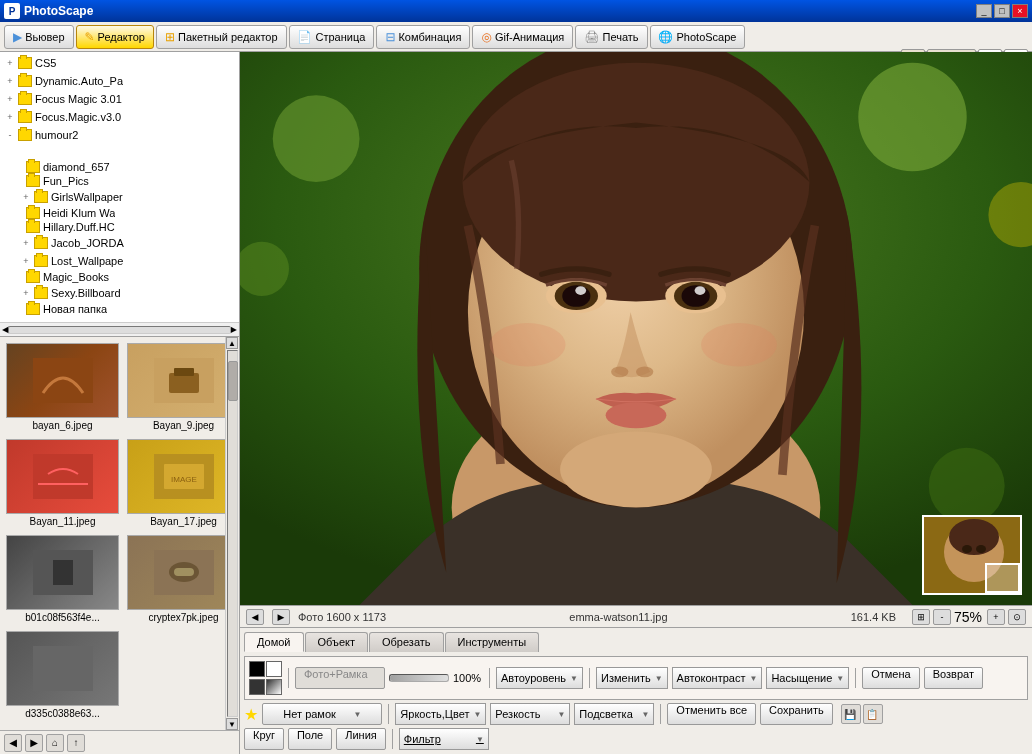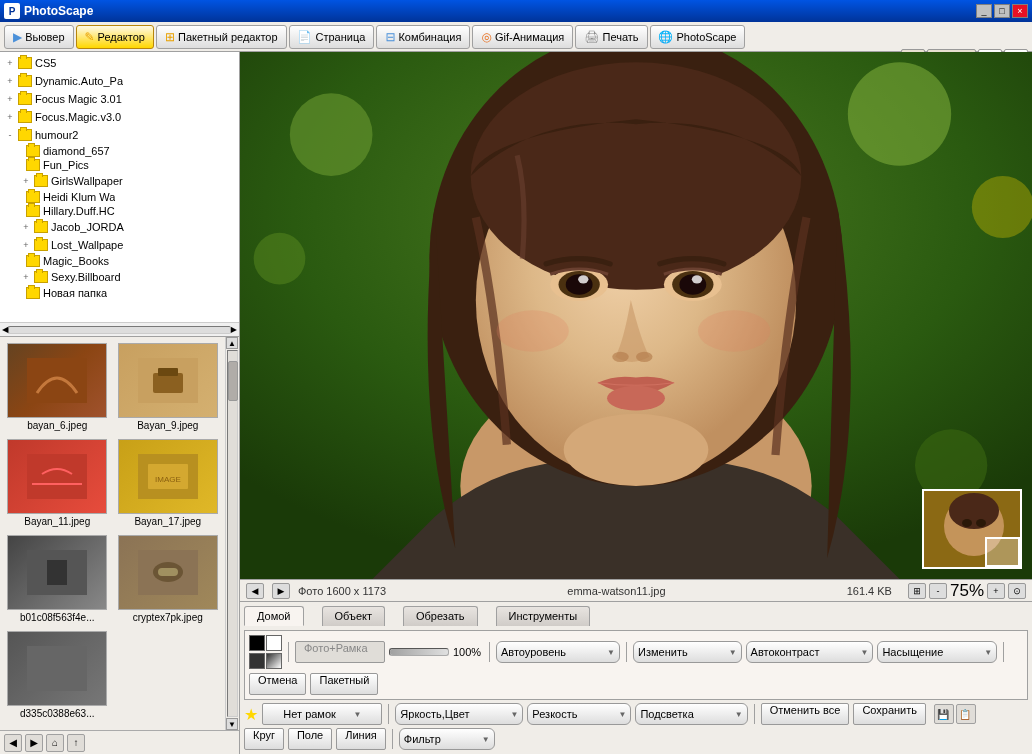--- a/index.html
+++ b/index.html
@@ -111,21 +111,21 @@
       gap: 4px;
     }
     .thumb-item {
       display: flex;
       flex-direction: column;
       align-items: center;
       cursor: pointer;
       padding: 2px;
     }
     .thumb-img {
-      width: 100px;
+      width: 113px;
       height: 75px;
       border: 1px solid #aaa;
       display: flex;
       align-items: center;
       justify-content: center;
       overflow: hidden;
       background: #888;
     }
     .thumb-label { font-size: 10px; text-align: center; margin-top: 2px; overflow: hidden; text-overflow: ellipsis; white-space: nowrap; max-width: 100px; }
 
@@ -177,31 +177,31 @@
       padding: 0 6px;
       gap: 8px;
       font-size: 11px;
     }
     .status-nav-btn { width: 18px; height: 16px; background: #ddd; border: 1px solid #999; display: flex; align-items: center; justify-content: center; font-size: 9px; cursor: pointer; border-radius: 2px; }
     .status-text { color: #333; }
     .status-filename { color: #333; flex: 1; text-align: center; }
     .status-size { color: #333; margin-right: 8px; }
     .zoom-controls { display: flex; align-items: center; gap: 3px; margin-left: auto; }
     .zoom-btn { width: 18px; height: 16px; background: #ddd; border: 1px solid #999; display: flex; align-items: center; justify-content: center; font-size: 9px; cursor: pointer; border-radius: 2px; }
-    .zoom-value { min-width: 30px; font-size: 17px; }
+    .zoom-value { min-width: 30px; font-size: 14px; }
 
     
     .edit-panel {
       background: #f0ede8;
       border-top: 1px solid #a0a0a0;
       padding: 4px;
     }
     .edit-tabs {
       display: flex;
-      gap: 18px;
+      gap: 1px;
       margin-bottom: 4px;
     }
     .edit-tab {
       padding: 3px 12px;
       background: linear-gradient(to bottom, #e8e4e0, #d0ccc8);
       border: 1px solid #a0a0a0;
       border-bottom: none;
       cursor: pointer;
       font-size: 11px;
       border-radius: 3px 3px 0 0;
@@ -232,27 +232,26 @@
       cursor: pointer;
       font-size: 11px;
       white-space: nowrap;
     }
     .dropdown-btn {
       height: 22px;
       min-width: 80px;
       padding: 0 4px;
       background: linear-gradient(to bottom, #fff, #ddd);
       border: 1px solid #999;
-      border-radius: 6px;
+      border-radius: 0;
       cursor: pointer;
       font-size: 11px;
       display: flex;
       align-items: center;
       justify-content: space-between;
-      gap: 37px;
     }
     .dropdown-arrow { font-size: 8px; color: #666; margin-left: 4px; }
     .slider-track { width: 60px; height: 8px; background: #ccc; border: 1px inset #aaa; border-radius: 3px; }
     .separator { width: 1px; height: 20px; background: #a0a0a0; margin: 0 2px; }
     .star-icon { color: #ffd700; font-size: 16px; }
     .frame-select {
       min-width: 120px;
       height: 22px;
       padding: 0 20px;
       background: linear-gradient(to bottom, #fff, #ddd);
@@ -349,21 +348,21 @@
       <div class="tree-item">
         <span class="tree-expand">+</span>
         <span class="tree-folder-icon"></span>
         <span class="tree-label">Focus.Magic.v3.0</span>
       </div>
       <div class="tree-item">
         <span class="tree-expand">-</span>
         <span class="tree-folder-icon"></span>
         <span class="tree-label">humour2</span>
       </div>
-      <div class="tree-item" style="padding-left:24px;">
+      <div class="tree-item" style="padding-left:24px;margin-top:16px;">
         <span class="tree-folder-icon"></span>
         <span class="tree-label">diamond_657</span>
       </div>
       <div class="tree-item" style="padding-left:24px;">
         <span class="tree-folder-icon"></span>
         <span class="tree-label">Fun_Pics</span>
       </div>
       <div class="tree-item" style="padding-left:16px;">
         <span class="tree-expand">+</span>
         <span class="tree-folder-icon"></span>
@@ -684,21 +683,21 @@
           <span>Насыщение</span>
           <span class="dropdown-arrow">▼</span>
         </div>
 
         <div class="separator"></div>
 
         <div class="ctrl-btn">
           <span>Отмена</span>
         </div>
         <div class="ctrl-btn">
-          <span>Пакетный</span>
+          <span>Возврат</span>
         </div>
       </div>
 
       <div class="row2">
 
         <span class="star-icon">★</span>
 
         <div class="frame-select">
           <span>Нет рамок</span>
           <span class="dropdown-arrow">▼</span>
@@ -742,21 +741,21 @@
         </div>
         <div class="ctrl-btn">
           <span>Поле</span>
         </div>
         <div class="ctrl-btn">
           <span>Линия</span>
         </div>
 
         <div class="separator"></div>
 
-        <div class="dropdown-btn" style="min-width:90px;">
+        <div class="dropdown-btn" style="min-width:90px;text-decoration:underline;">
           <span>Фильтр</span>
           <span class="dropdown-arrow">▼</span>
         </div>
       </div>
 
     </div>
   </div>
 </div>
 
 </body></html>

